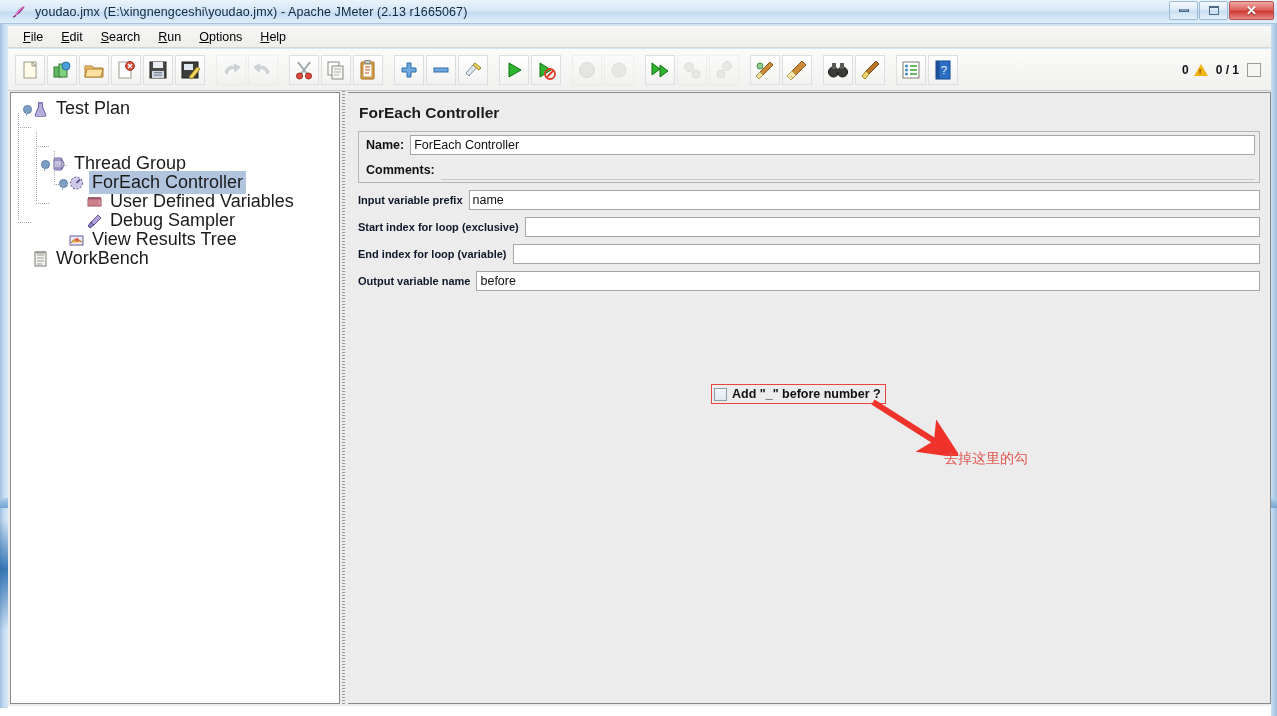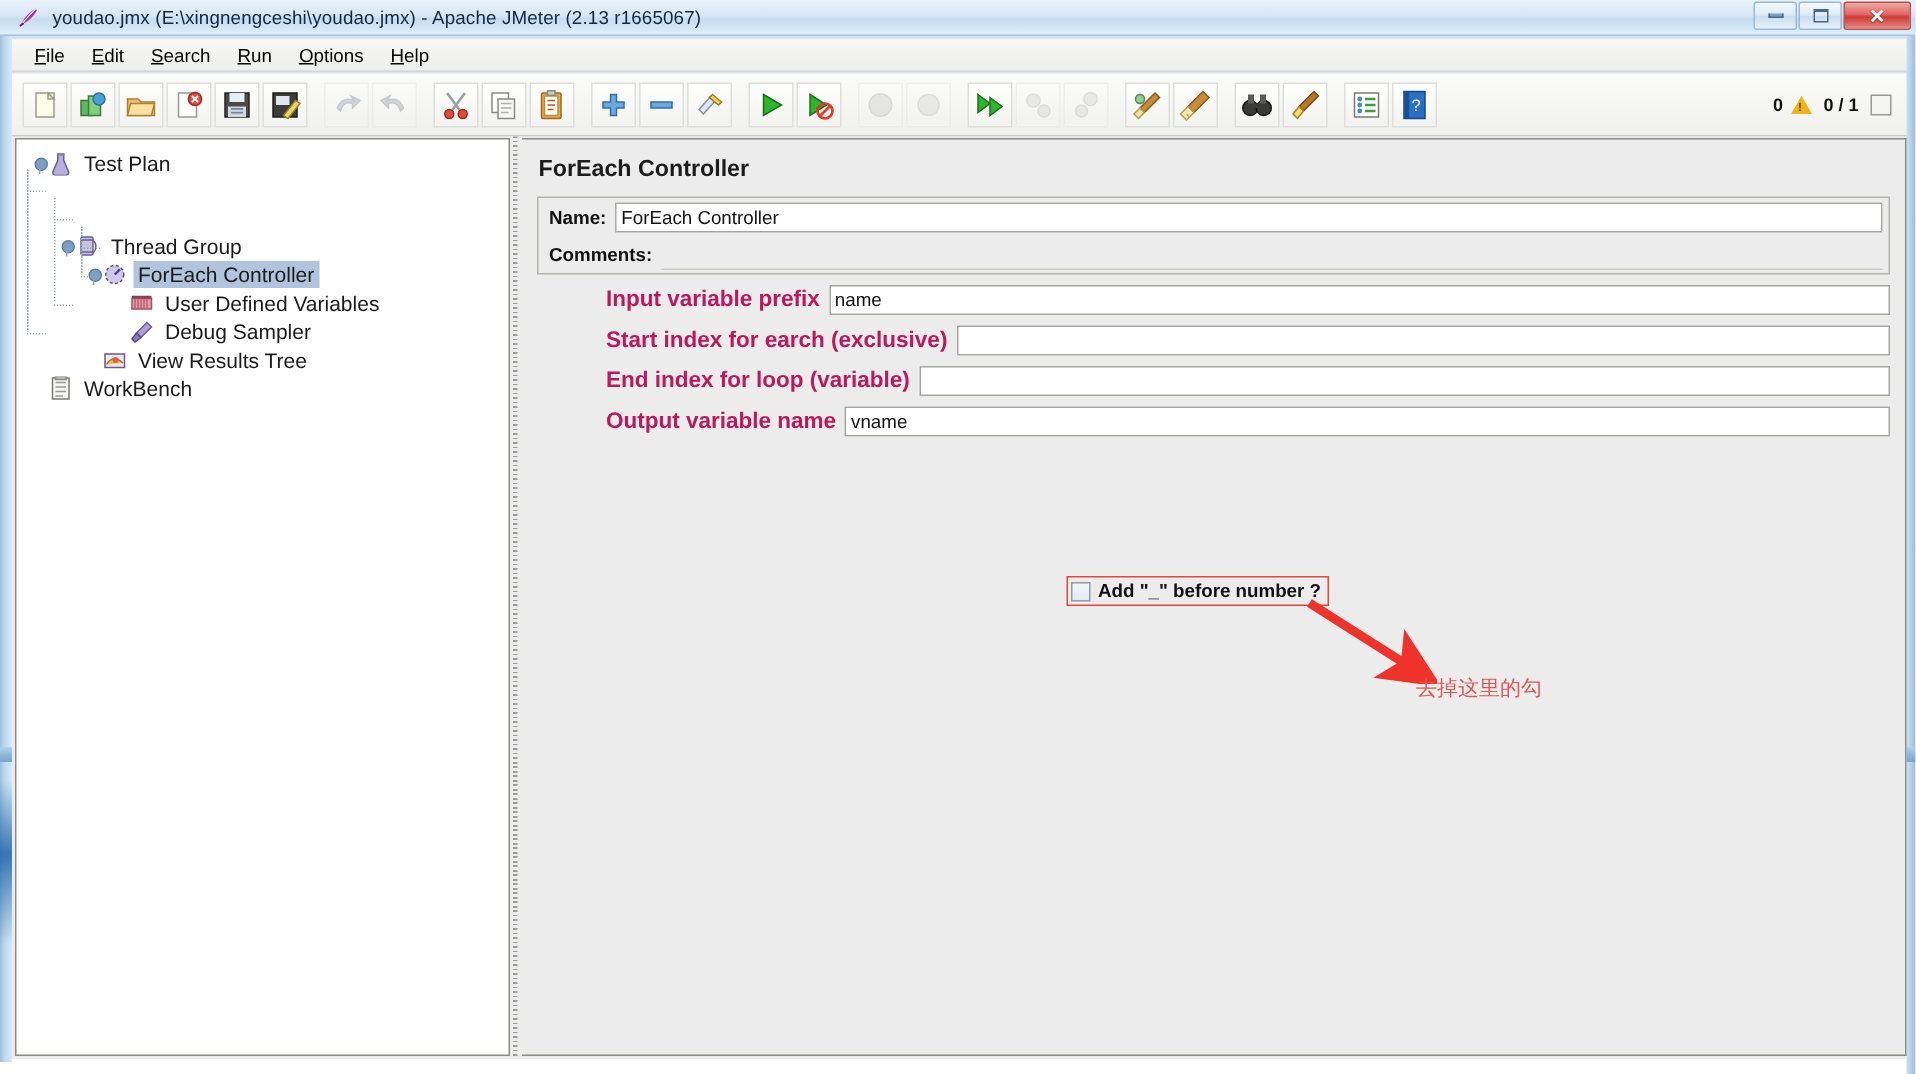--- a/index.html
+++ b/index.html
@@ -136,21 +136,21 @@
   #right-panel {
     flex: 1; height: 612px; margin-top: 1px;
     background: #ececec; border: 1px solid #8a8a86; border-left: none;
     position: relative;
   }
 
   
   #tree { padding: 6px 0 0 8px; position: relative; }
   .tnode {
     display: flex; align-items: center; height: 19px;
-    position: relative; font-size: 14px; color: #1b1b1b;
+    position: relative; font-size: 18px; color: #1b1b1b;
     white-space: nowrap;
   }
   .tnode .lbl { padding: 1px 3px; }
   .tnode.selected .lbl { background: #b0c4de; }
   .handle {
     width: 11px; height: 11px; position: relative; flex: none;
   }
   .handle.expanded::before {
     content: ""; position: absolute; left: 2px; top: 2px;
     width: 7px; height: 7px; border-radius: 50%;
@@ -189,21 +189,21 @@
     flex: 1; height: 20px;
     background: #ffffff; border: 1px solid #a6a6a2;
     font-size: 12.5px; color: #111;
     display: flex; align-items: center; padding: 0 3px;
     margin-right: 4px;
   }
   .ftext.flat {
     background: #ececec; border: none; border-bottom: 1px solid #c9c9c5;
   }
   .outer-row { display: flex; align-items: center; height: 27px; padding-left: 10px; padding-right: 10px; }
-  .outer-row .flabel { font-size: 15px; font-weight: bold; color: #be185d; white-space: nowrap; flex: none; padding-right: 6px; margin-left: 46px; }
+  .outer-row .flabel { font-size: 11px; font-weight: bold; color: #0f172a; white-space: nowrap; flex: none; padding-right: 6px; }
   .outer-row .ftext { margin-right: 0; }
 
   
   #cb-wrap {
     position: absolute; left: 363px; top: 291px;
     border: 1px solid #e8453c;
     padding: 2px 4px 2px 2px;
     display: flex; align-items: center;
     background: #ececec;
   }
@@ -612,32 +612,32 @@
           <span class="ftext flat"></span>
         </div>
       </div>
 
       <div class="outer-row" style="margin-top:3px;">
         <span class="flabel">Input variable prefix</span>
         <span class="ftext">name</span>
       </div>
 
       <div class="outer-row">
-        <span class="flabel">Start index for earch (exclusive)</span>
+        <span class="flabel">Start index for loop (exclusive)</span>
         <span class="ftext"></span>
       </div>
 
       <div class="outer-row">
         <span class="flabel">End index for loop (variable)</span>
         <span class="ftext"></span>
       </div>
 
       <div class="outer-row">
         <span class="flabel">Output variable name</span>
-        <span class="ftext">vname</span>
+        <span class="ftext">before</span>
       </div>
 
       <div id="cb-wrap">
         <span id="cb-box"></span>
         <span id="cb-label">Add "_" before number ?</span>
       </div>
 
       <svg id="annot-arrow" width="90" height="58" viewBox="0 0 90 58">
         <defs>
           <marker id="ah" markerWidth="7" markerHeight="7" refX="2" refY="3.2" orient="auto">

